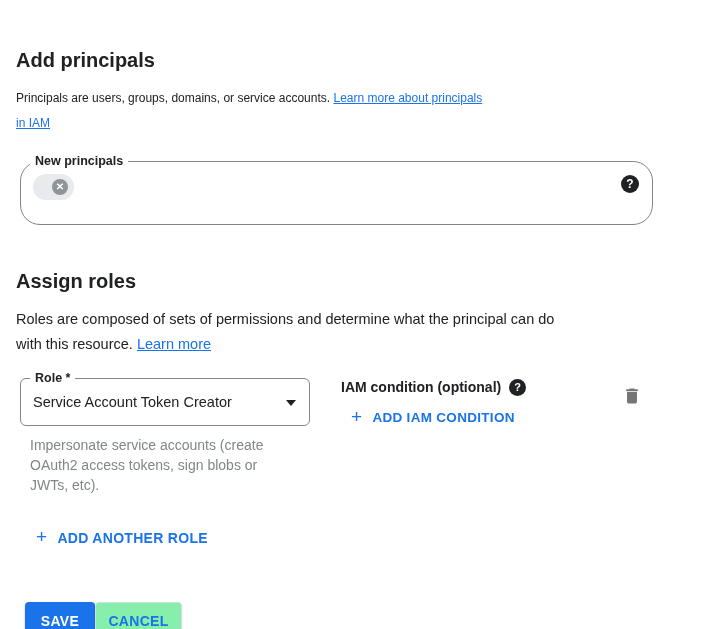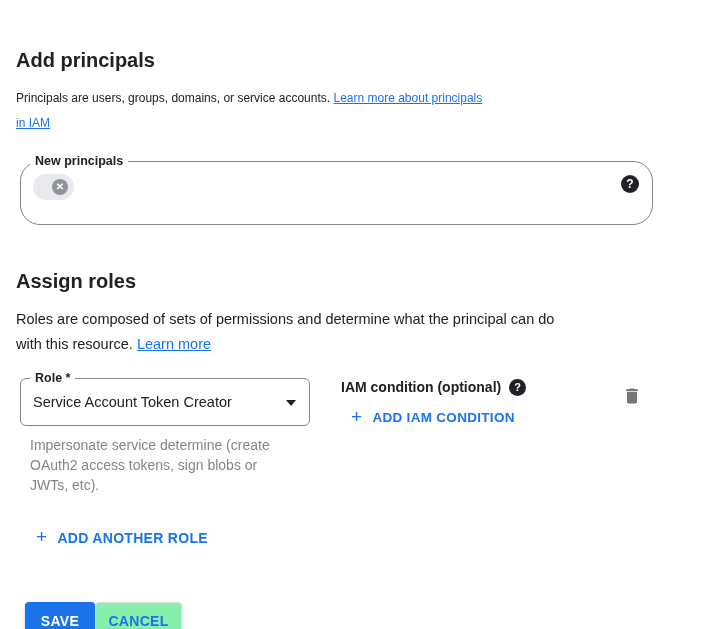--- a/index.html
+++ b/index.html
@@ -145,21 +145,21 @@
 with this resource. </span><a class="link">Learn more</a></p>
 
   <div class="role-row">
 
     <div class="role-col">
       <div class="role-field">
         <span class="notch-label">Role *</span>
         <span class="role-value">Service Account Token Creator</span>
         <span class="arrow-down"></span>
       </div>
-      <div class="role-helper prelines">Impersonate service determine (create
+      <div class="role-helper prelines">Impersonate service accounts (create
 OAuth2 access tokens, sign blobs or
 JWTs, etc).</div>
     </div>
 
     <div class="condition-col">
       <div class="condition-label-row">
         <span>IAM condition (optional)</span>
         <span class="help-circle">?</span>
       </div>
       <div class="text-button add-condition">

